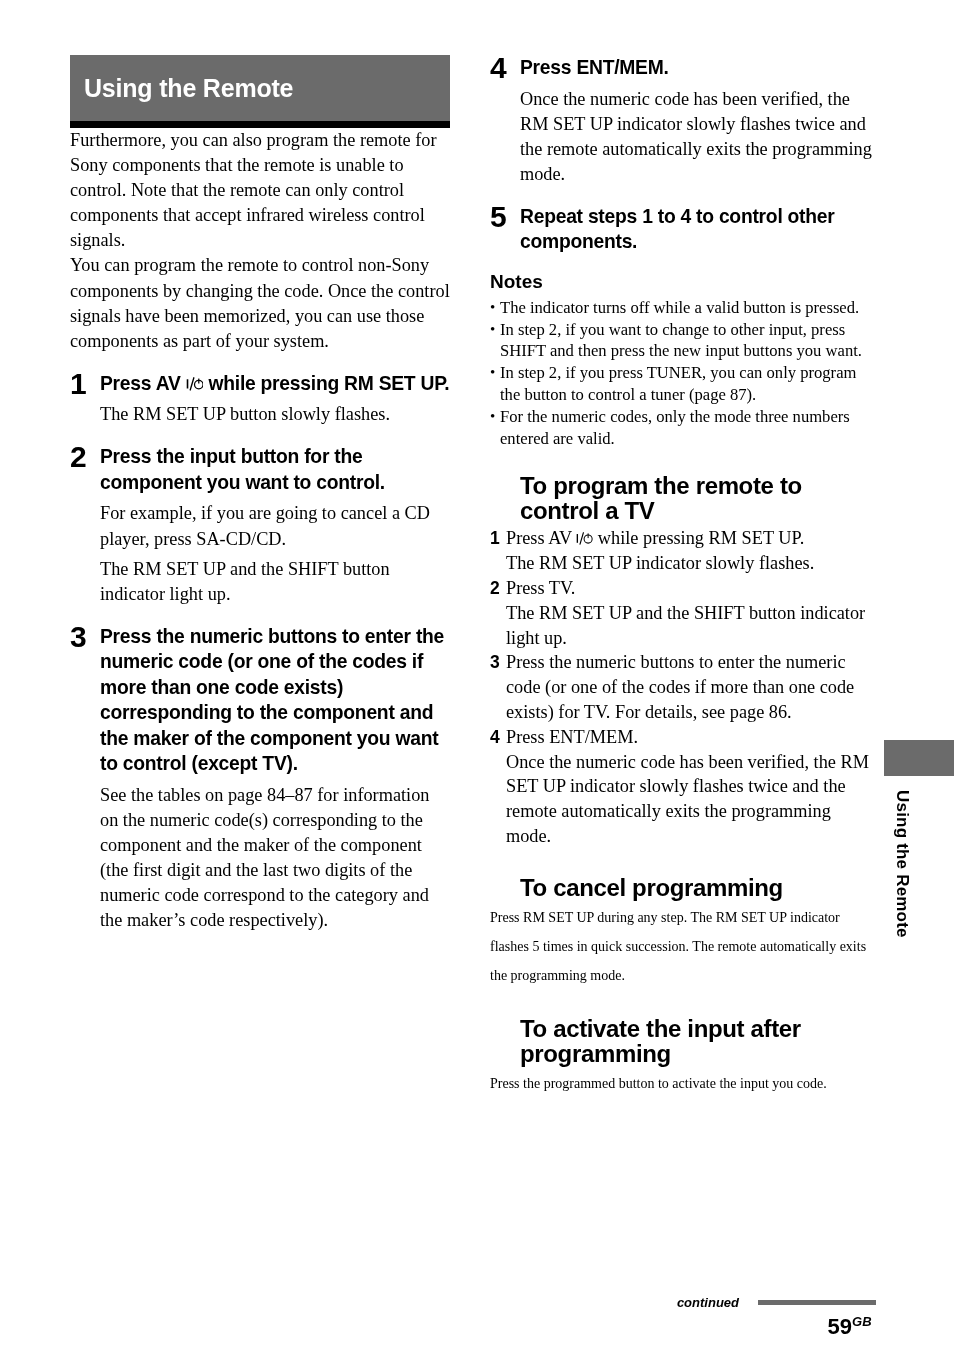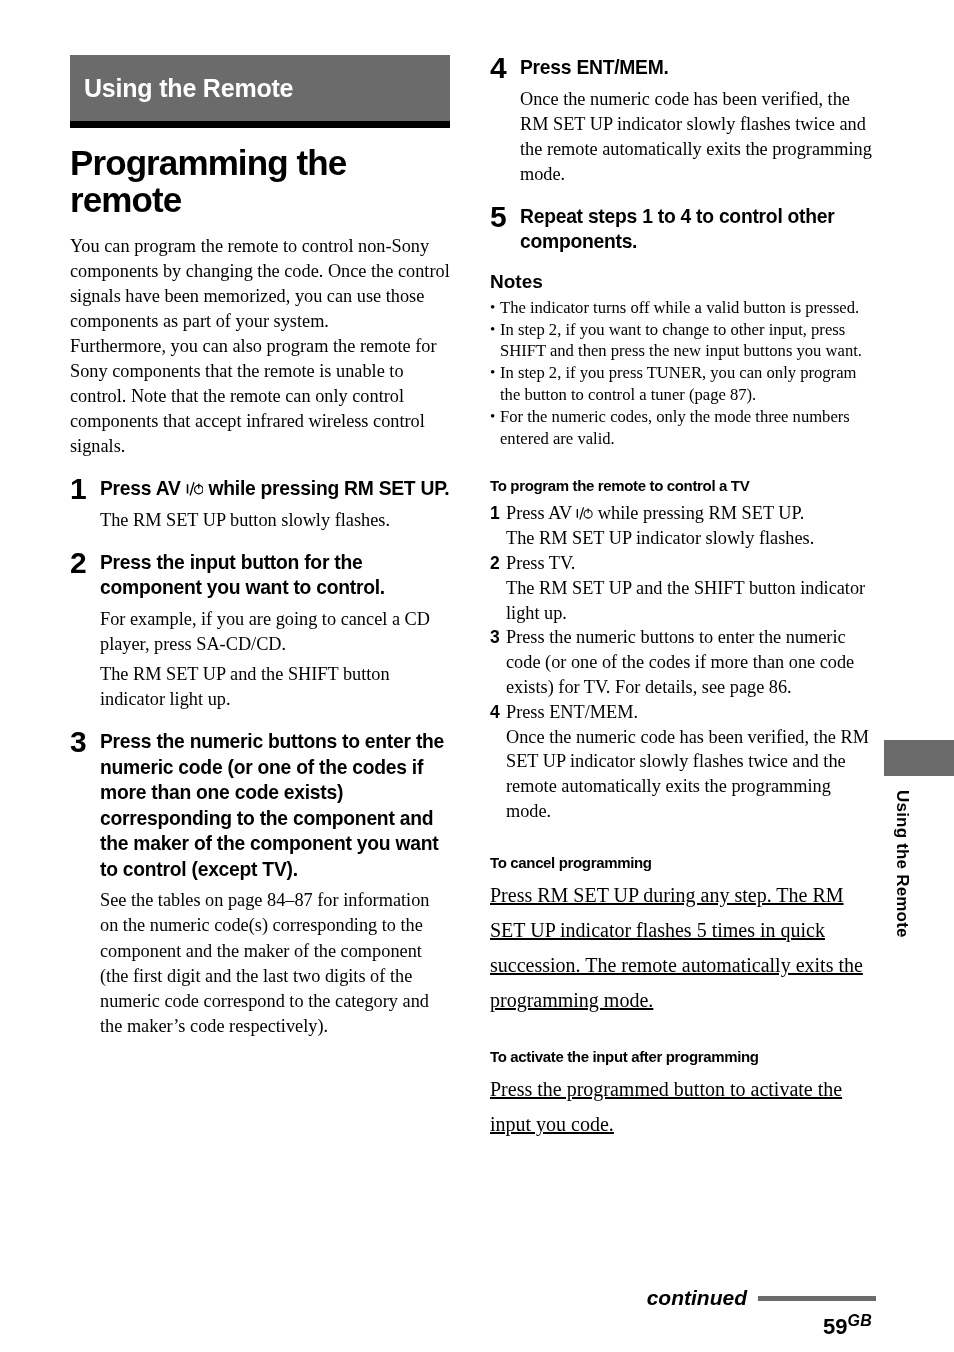--- a/index.html
+++ b/index.html
@@ -130,48 +130,48 @@
     flex: 0 0 10px;
     font-size: 15px;
     line-height: 21.8px;
   }
   .note-text { flex: 1; }
 
   
   .subhead {
     font-family: "Liberation Sans", sans-serif;
     font-weight: bold;
-    font-size: 15px;
+    font-size: 24px;
     line-height: 25px;
     letter-spacing: -0.35px;
     margin-top: 24px;
     margin-bottom: 3px;
+    margin-left: 30px;
   }
   .subhead.sub-tight { margin-top: 26px; }
 
   
   .mini-step {
     display: flex;
     font-size: 18.3px;
     line-height: 24.8px;
   }
   .mini-num {
     font-family: "Liberation Sans", sans-serif;
     font-weight: bold;
     font-size: 17.5px;
     width: 16px;
     flex: 0 0 16px;
     line-height: 24.8px;
   }
   .mini-body { flex: 1; }
 
   .para {
-    font-size: 20px;
-    line-height: 35px;
-    text-decoration: underline;
+    font-size: 14px;
+    line-height: 29px;
   }
 
   
   .side-tab-block {
     position: absolute;
     left: 884px;
     top: 740px;
     width: 70px;
     height: 36px;
     background: #6b6b6b;
@@ -196,63 +196,62 @@
     right: 10px;
     bottom: 42px;
     display: flex;
     align-items: center;
     justify-content: flex-end;
   }
   .continued {
     font-family: "Liberation Sans", sans-serif;
     font-weight: bold;
     font-style: italic;
-    font-size: 21px;
-    margin-right: 11px;
+    font-size: 13px;
+    margin-right: 19px;
   }
   .footer-rule {
     width: 118px;
     height: 5px;
     background: #6b6b6b;
   }
   .page-number {
     position: absolute;
     right: 14px;
     bottom: 12px;
     font-family: "Liberation Sans", sans-serif;
     font-weight: bold;
     font-size: 22px;
   }
   .page-number sup {
-    font-size: 16px;
+    font-size: 13px;
     font-style: italic;
     font-weight: bold;
     vertical-align: super;
     letter-spacing: 0.3px;
   }
 </style>
 </head>
 <body>
 
 <div class="page">
 
   <div class="col-left">
 
     <div>
       <div class="banner">
         <span class="banner-title">Using the Remote</span>
       </div>
       <div class="banner-rule"></div>
     </div>
 
-    <h1 class="page-title">Programming the remote</h1>
 
     <div class="body-text">
+      <p>Furthermore, you can also program the remote for Sony components that the remote is unable to control. Note that the remote can only control components that accept infrared wireless control signals.</p>
       <p>You can program the remote to control non-Sony components by changing the code. Once the control signals have been memorized, you can use those components as part of your system.</p>
-      <p>Furthermore, you can also program the remote for Sony components that the remote is unable to control. Note that the remote can only control components that accept infrared wireless control signals.</p>
     </div>
 
     <div class="step">
       <div class="step-num">1</div>
       <div class="step-body">
         <div class="step-head"><span>Press AV </span><span class="pwr"><svg viewBox="0 0 100 100">
                 <rect x="4" y="24" width="9" height="52" fill="currentColor"></rect>
                 <path d="M24 84 L44 16" stroke="currentColor" stroke-width="8" fill="none" stroke-linecap="round"></path>
                 <circle cx="72" cy="54" r="24" stroke="currentColor" stroke-width="7" fill="none"></circle>
                 <rect x="68.5" y="20" width="7" height="28" fill="currentColor"></rect>

